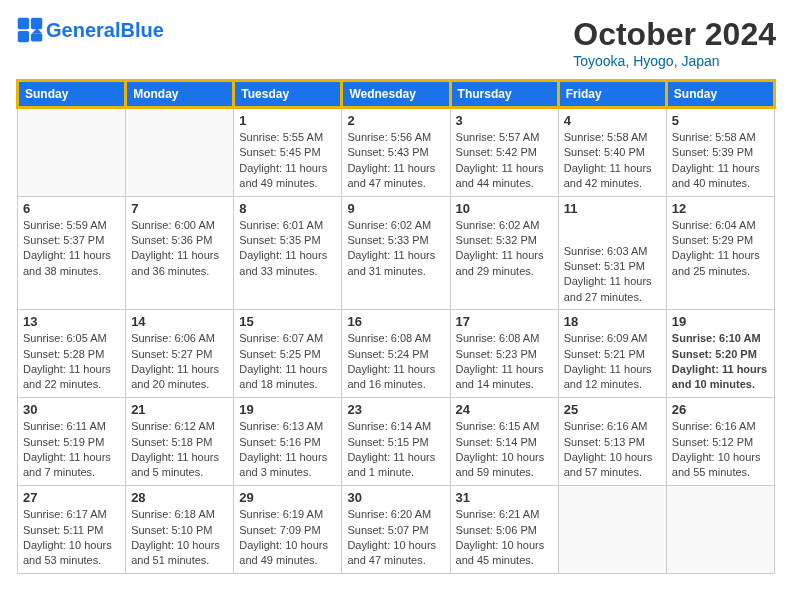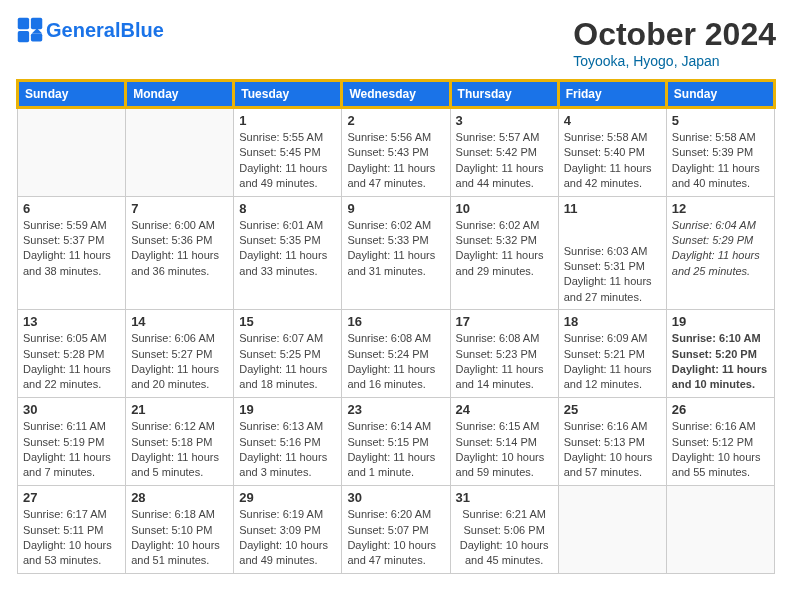--- a/index.html
+++ b/index.html
@@ -198,21 +198,21 @@
 Daylight: 11 hours and 29 minutes.</div>
           </td>
           <td>
             <div class="day-number">11</div>
             <div class="day-info" style="white-space: pre-line; margin-top: 28px;">Sunrise: 6:03 AM
 Sunset: 5:31 PM
 Daylight: 11 hours and 27 minutes.</div>
           </td>
           <td>
             <div class="day-number">12</div>
-            <div class="day-info" style="white-space: pre-line; font-style: italic;">Sunrise: 6:04 AM
+            <div class="day-info" style="white-space: pre-line;">Sunrise: 6:04 AM
 Sunset: 5:29 PM
 Daylight: 11 hours and 25 minutes.</div>
           </td>
         </tr>
         <tr class="week-row">
           <td>
             <div class="day-number">13</div>
             <div class="day-info" style="white-space: pre-line;">Sunrise: 6:05 AM
 Sunset: 5:28 PM
 Daylight: 11 hours and 22 minutes.</div>
@@ -307,32 +307,32 @@
           </td>
           <td>
             <div class="day-number">28</div>
             <div class="day-info" style="white-space: pre-line;">Sunrise: 6:18 AM
 Sunset: 5:10 PM
 Daylight: 10 hours and 51 minutes.</div>
           </td>
           <td>
             <div class="day-number">29</div>
             <div class="day-info" style="white-space: pre-line;">Sunrise: 6:19 AM
-Sunset: 3:09 PM
+Sunset: 7:09 PM
 Daylight: 10 hours and 49 minutes.</div>
           </td>
           <td>
             <div class="day-number">30</div>
             <div class="day-info" style="white-space: pre-line;">Sunrise: 6:20 AM
 Sunset: 5:07 PM
 Daylight: 10 hours and 47 minutes.</div>
           </td>
           <td>
             <div class="day-number">31</div>
-            <div class="day-info" style="white-space: pre-line; text-align: center;">Sunrise: 6:21 AM
+            <div class="day-info" style="white-space: pre-line;">Sunrise: 6:21 AM
 Sunset: 5:06 PM
 Daylight: 10 hours and 45 minutes.</div>
           </td>
           <td class="empty"></td>
           <td class="empty"></td>
         </tr>
       </tbody>
   </table>
 </div>
 

